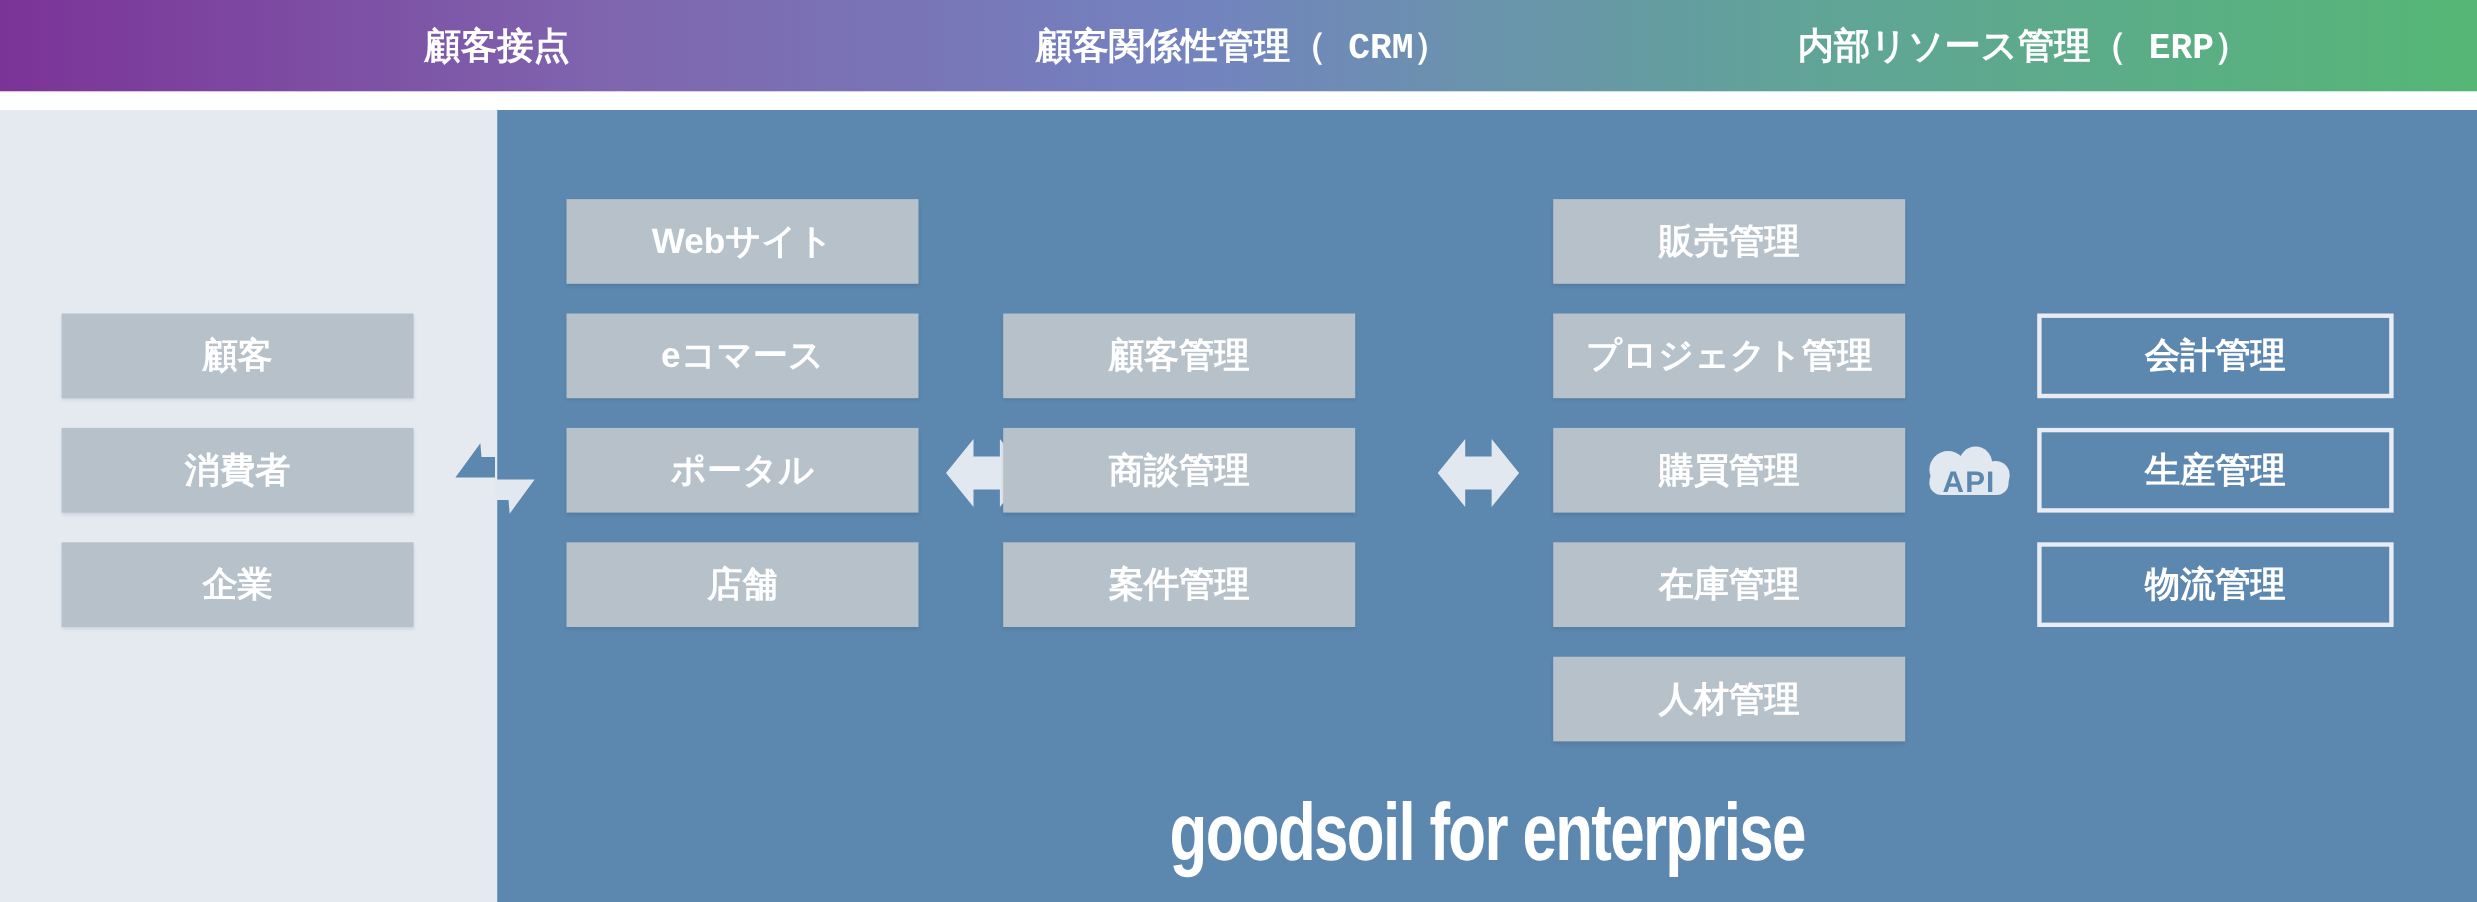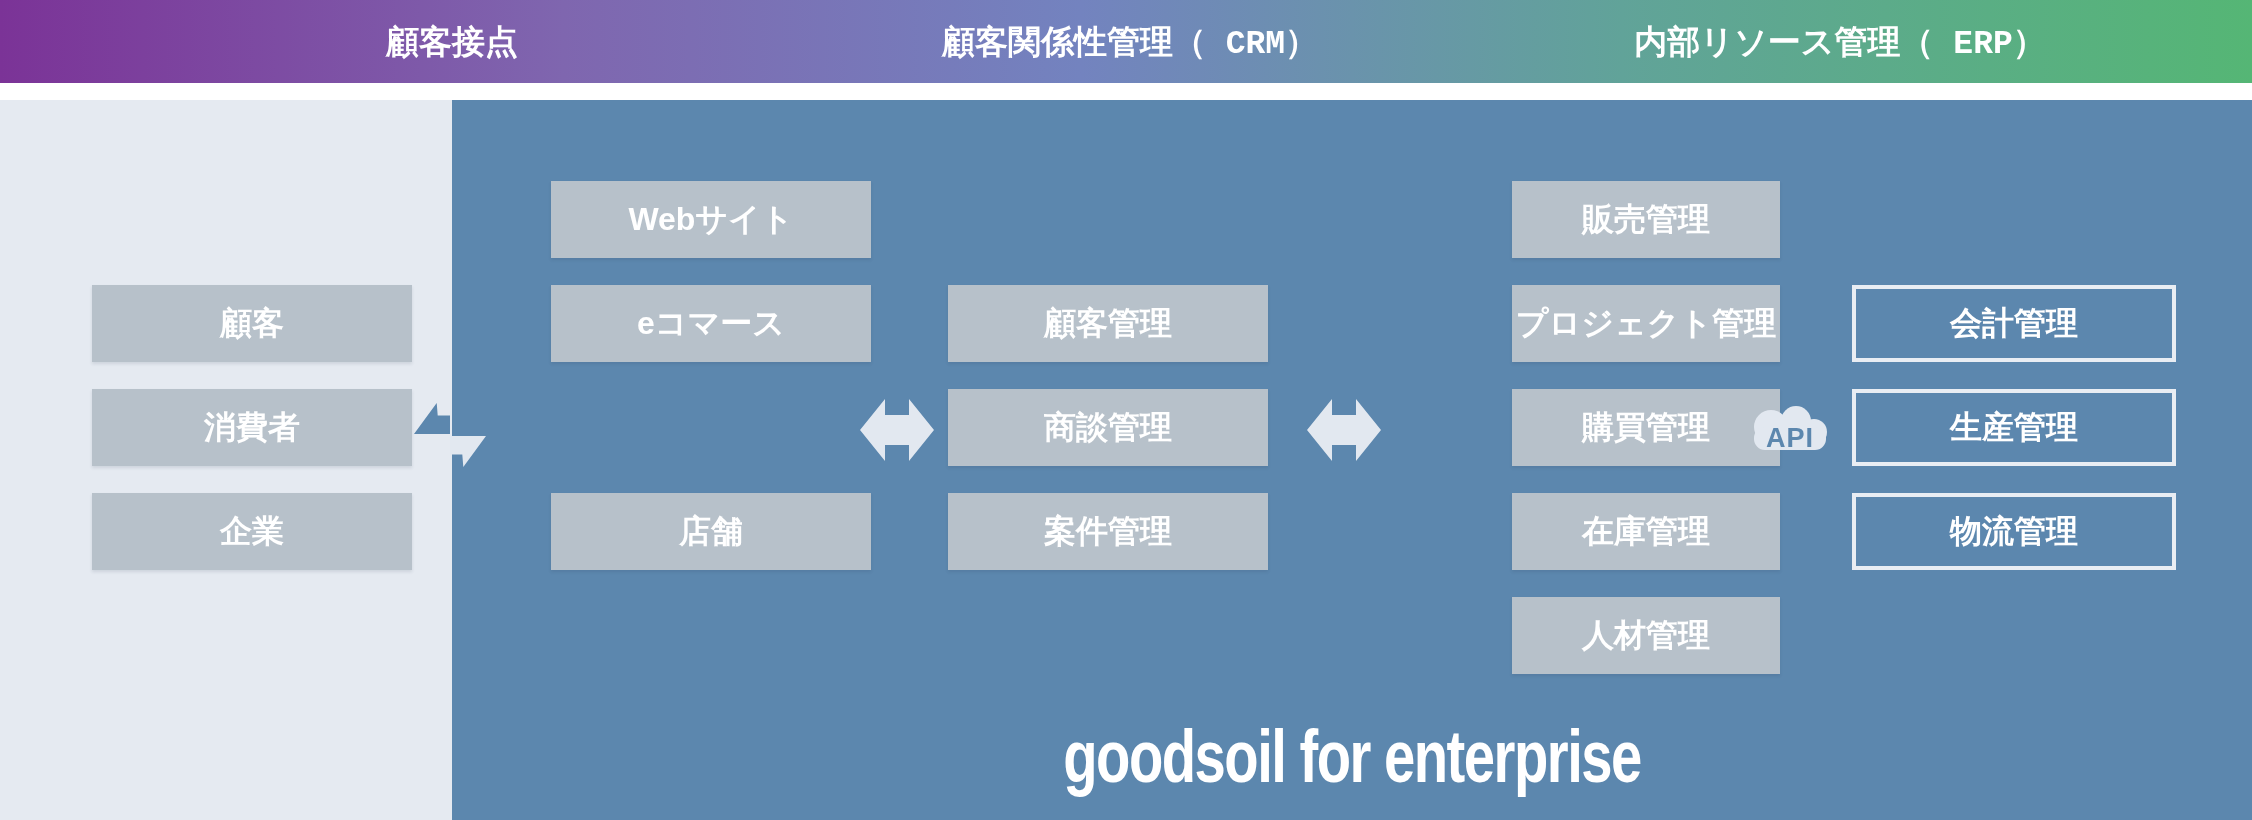--- a/index.html
+++ b/index.html
@@ -25,29 +25,29 @@
   
   .panel{position:absolute; top:100px; height:720px;}
   .panel.light{left:0; width:452px; background:var(--light_panel);}
   .panel.blue{left:452px; width:1800px; background:var(--blue_panel);}
   
   .gbox,.obox{
     position:absolute; height:77px; display:flex; align-items:center; justify-content:center;
     color:var(--text_white); font-size:32px; font-weight:bold; white-space:nowrap;
     box-sizing:border-box;
   }
-  .gbox{background:var(--box_gray); box-shadow:0 2px 3px rgba(30,50,70,0.12);margin-left:36px;}
+  .gbox{background:var(--box_gray); box-shadow:0 2px 3px rgba(30,50,70,0.12);}
   .obox{border:4px solid var(--outline_light); background:transparent;}
   
   .r1{top:181px}.r2{top:285px}.r3{top:389px}.r4{top:493px}.r5{top:597px}
   
   .c-left{left:56px;  width:320px}
   .c-touch{left:515px; width:320px}
   .c-crm{left:912px;  width:320px}
-  .c-erp{left:1476px; width:268px}
+  .c-erp{left:1412px; width:320px}
   .c-ext{left:1852px; width:324px}
   
   .icon{position:absolute;}
   .fill-blue{fill:var(--blue_panel);}
   .fill-light{fill:var(--icon_light);}
   .cloud-text{
     fill:var(--blue_panel); font-family:"Liberation Sans","DejaVu Sans",sans-serif;
     font-size:27px; font-weight:bold; letter-spacing:1px;
   }
   
@@ -76,20 +76,21 @@
   <div class="gbox c-left r3">消費者</div>
   <div class="gbox c-left r4">企業</div>
 
   <svg class="icon" style="left:410px;top:399px" width="80" height="72" viewBox="0 0 80 72">
     <path class="fill-blue" d="M4,35 L26.7,4 L27.7,16.5 L40,16.5 L40,35 Z"></path>
     <path class="fill-light" d="M76,37 L53.3,68 L52.3,55.5 L40,55.5 L40,37 Z"></path>
   </svg>
 
   <div class="gbox c-touch r1">Webサイト</div>
   <div class="gbox c-touch r2">eコマース</div>
+  <div class="gbox c-touch r3">ポータル</div>
   <div class="gbox c-touch r4">店舗</div>
 
   <svg class="icon" style="left:860px;top:397px" width="74" height="66" viewBox="0 0 74 66">
     <polygon class="fill-light" points="0,33 25,2 25,18 49,18 49,2 74,33 49,64 49,48 25,48 25,64"></polygon>
   </svg>
 
   <div class="gbox c-crm r2">顧客管理</div>
   <div class="gbox c-crm r3">商談管理</div>
   <div class="gbox c-crm r4">案件管理</div>
 

